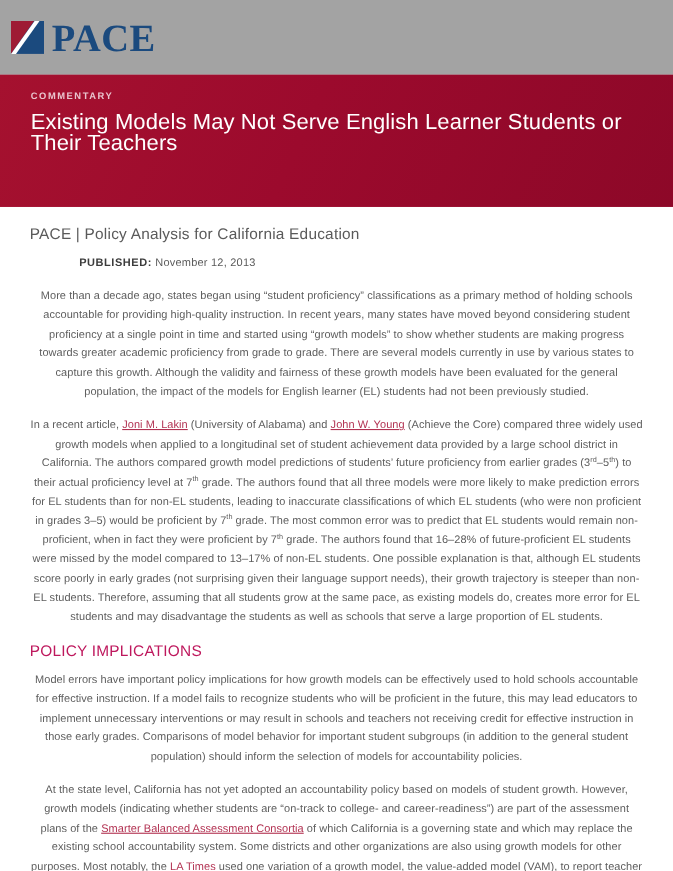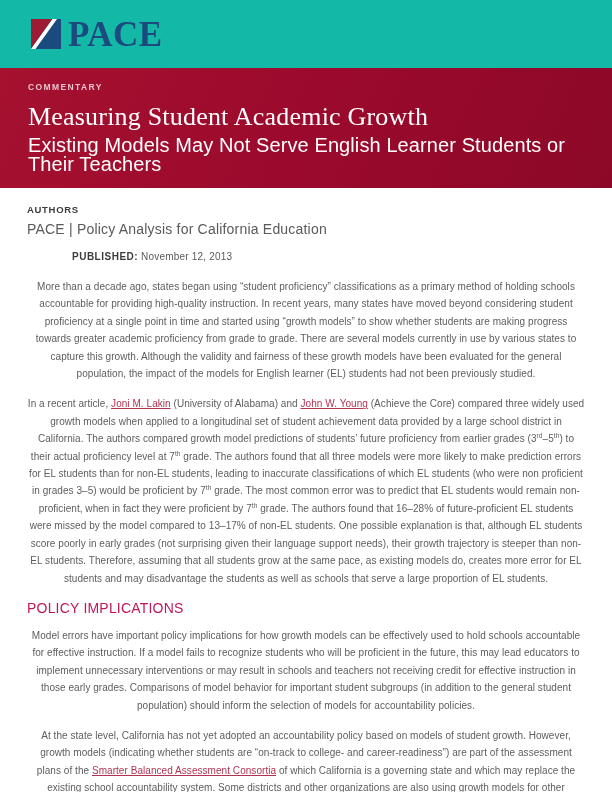--- a/index.html
+++ b/index.html
@@ -12,24 +12,24 @@
     height: 792px;
     font-family: "Liberation Sans", sans-serif;
     color: #4a4a4a;
     overflow: hidden;
     position: relative;
   }
 
   
   .logo-bar {
     height: 68px;
-    background: #14b8a6;
+    background: #a3a3a3;
     display: flex;
     align-items: center;
-    padding-left: 31px;
+    padding-left: 10px;
     box-sizing: border-box;
   }
   .logo {
     display: flex;
     align-items: center;
   }
   .logo-mark {
     width: 30px;
     height: 30px;
     margin-right: 7px;
@@ -148,27 +148,25 @@
       <polygon points="0,0 21,0 0,30" fill="#9e1b34"></polygon>
       <polygon points="21.5,0 26,0 4.5,30 0,30" fill="#ffffff"></polygon>
       <polygon points="0,0 3,0 0,4" fill="#9e1b34"></polygon>
     </svg>
     <span class="logo-word">PACE</span>
   </div>
 </div>
 
 <div class="banner">
   <div class="kicker">COMMENTARY</div>
-  <h1 class="banner-title">Measuring Student Academic Growth</h1>
   <div class="banner-subtitle">Existing Models May Not Serve English Learner Students or Their Teachers</div>
 </div>
 
 <div class="content">
 
-  <div class="meta-label">AUTHORS</div>
   <div class="meta-line">PACE  |  Policy Analysis for California Education</div>
 
   <div class="pub-line"><b>PUBLISHED:</b><span> November 12, 2013</span></div>
 
   <p class="body">More than a decade ago, states began using “student proficiency” classifications as a primary method of holding schools accountable for providing high-quality instruction. In recent years, many states have moved beyond considering student proficiency at a single point in time and started using “growth models” to show whether students are making progress towards greater academic proficiency from grade to grade. There are several models currently in use by various states to capture this growth. Although the validity and fairness of these growth models have been evaluated for the general population, the impact of the models for English learner (EL) students had not been previously studied.</p>
 
   <p class="body"><span>In a recent article, </span><a class="inline-link" href="#">Joni M. Lakin</a><span> (University of Alabama) and </span><a class="inline-link" href="#">John W. Young</a><span> (Achieve the Core) compared three widely used growth models when applied to a longitudinal set of student achievement data provided by a large school district in California. The authors compared growth model predictions of students’ future proficiency from earlier grades (3</span><sup>rd</sup><span>–5</span><sup>th</sup><span>) to their actual proficiency level at 7</span><sup>th</sup><span> grade. The authors found that all three models were more likely to make prediction errors for EL students than for non-EL students, leading to inaccurate classifications of which EL students (who were non proficient in grades 3–5) would be proficient by 7</span><sup>th</sup><span> grade. The most common error was to predict that EL students would remain non-proficient, when in fact they were proficient by 7</span><sup>th</sup><span> grade. The authors found that 16–28% of future-proficient EL students were missed by the model compared to 13–17% of non-EL students. One possible explanation is that, although EL students score poorly in early grades (not surprising given their language support needs), their growth trajectory is steeper than non-EL students. Therefore, assuming that all students grow at the same pace, as existing models do, creates more error for EL students and may disadvantage the students as well as schools that serve a large proportion of EL students.</span></p>
 
   <h2 class="section">POLICY IMPLICATIONS</h2>
 

